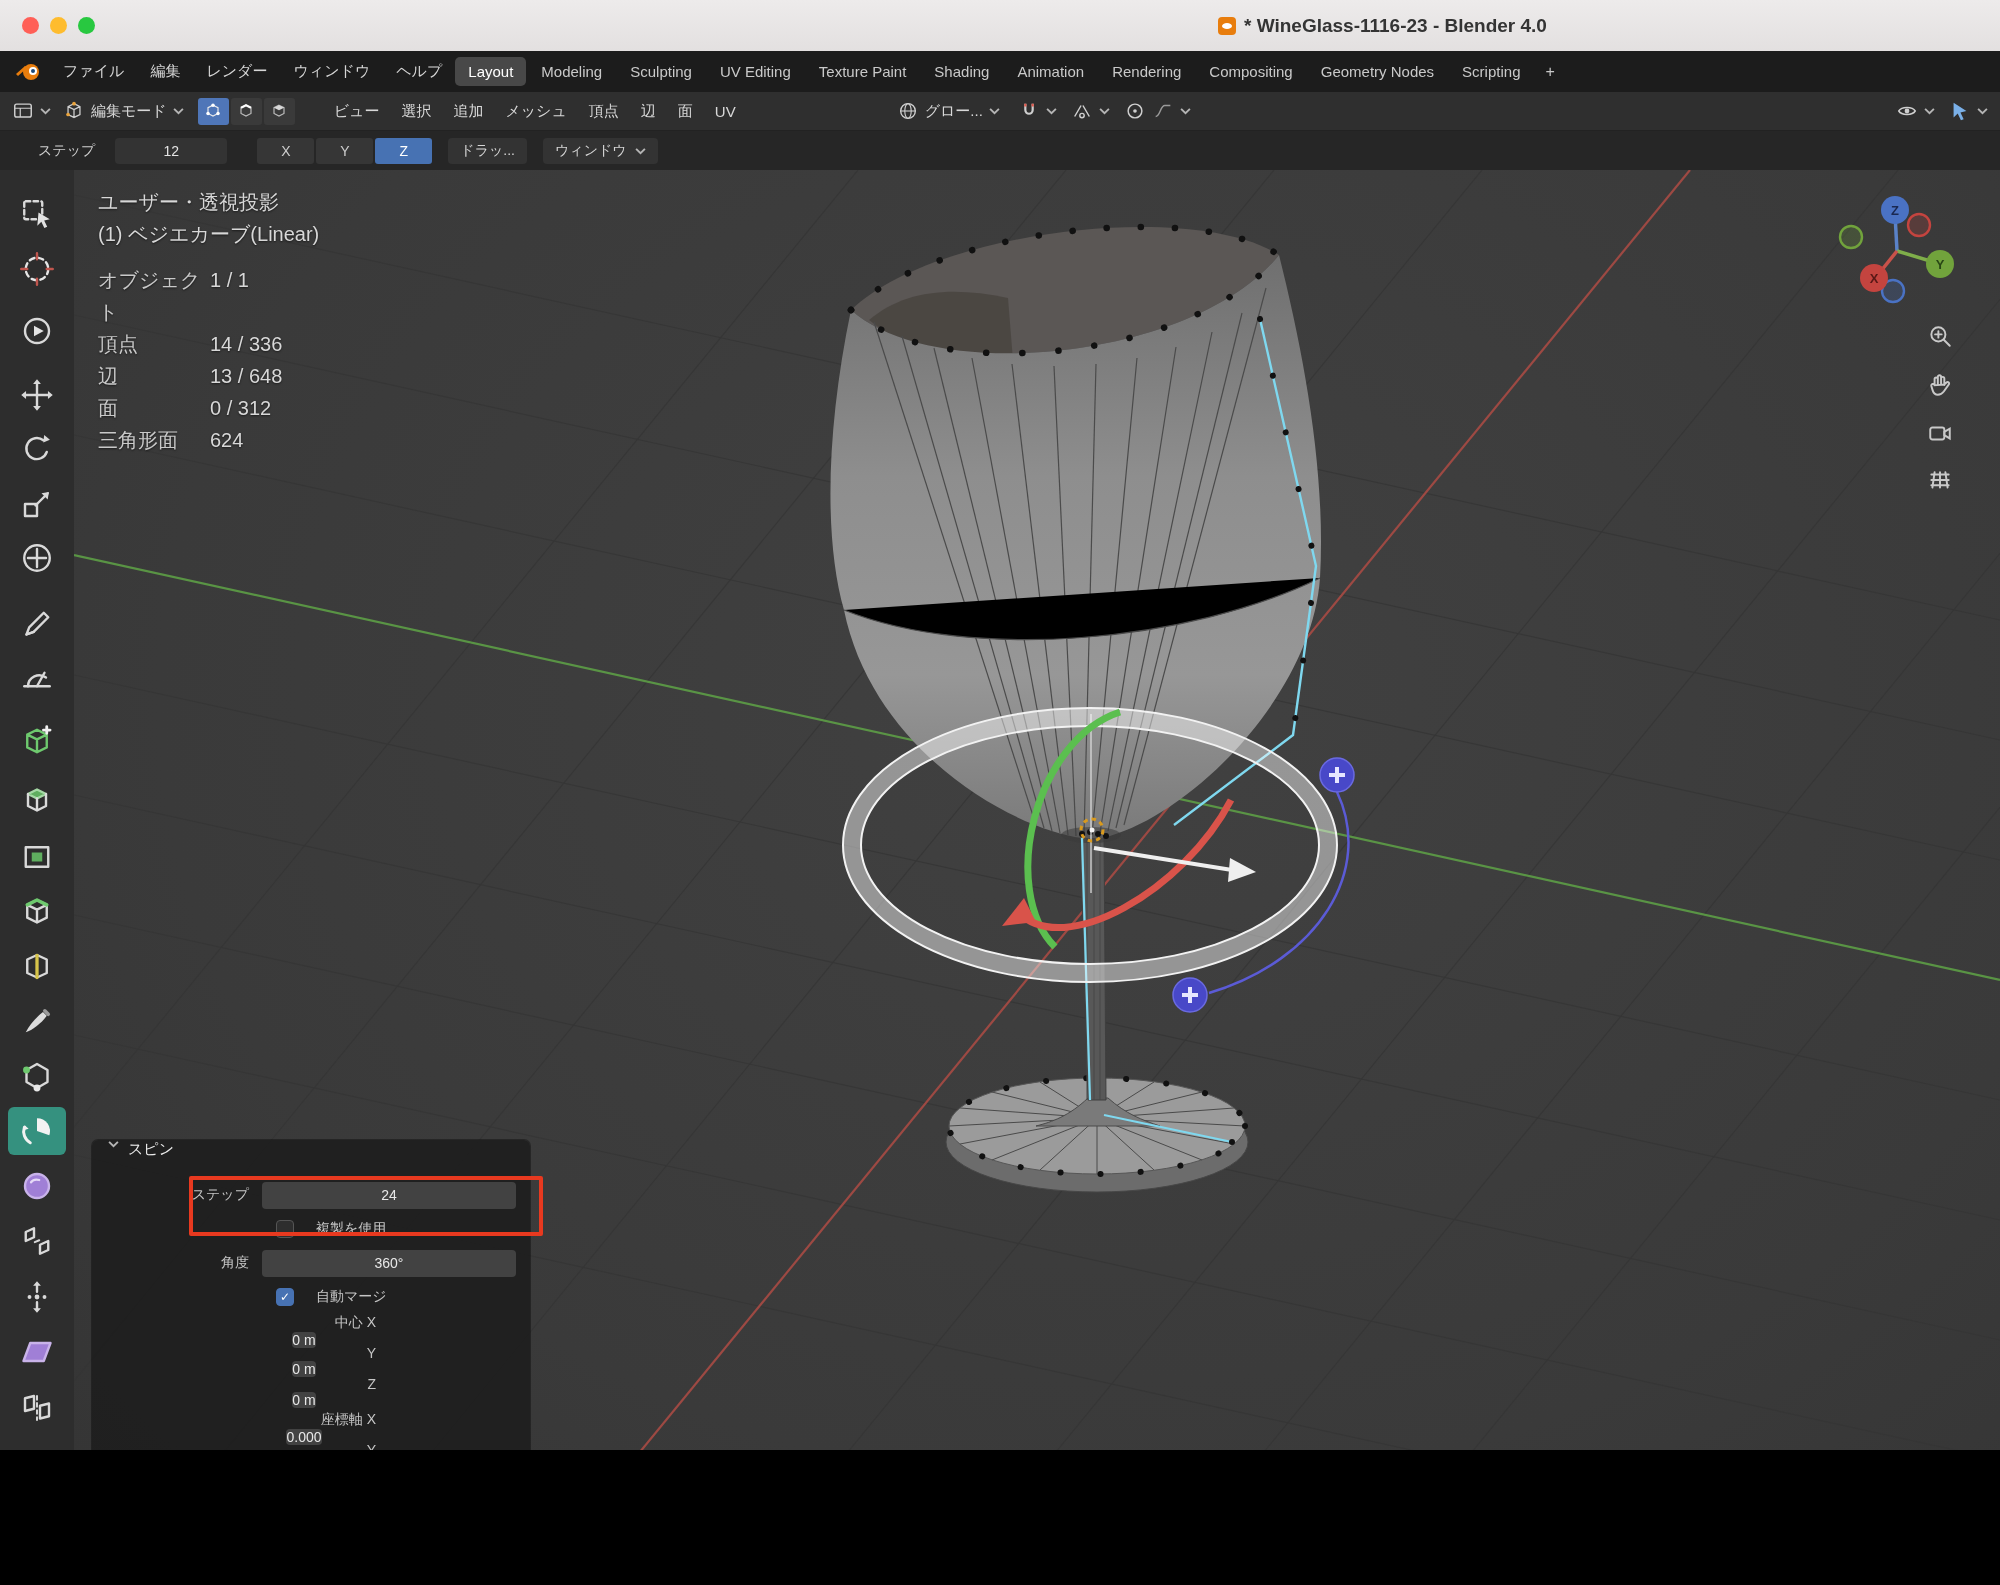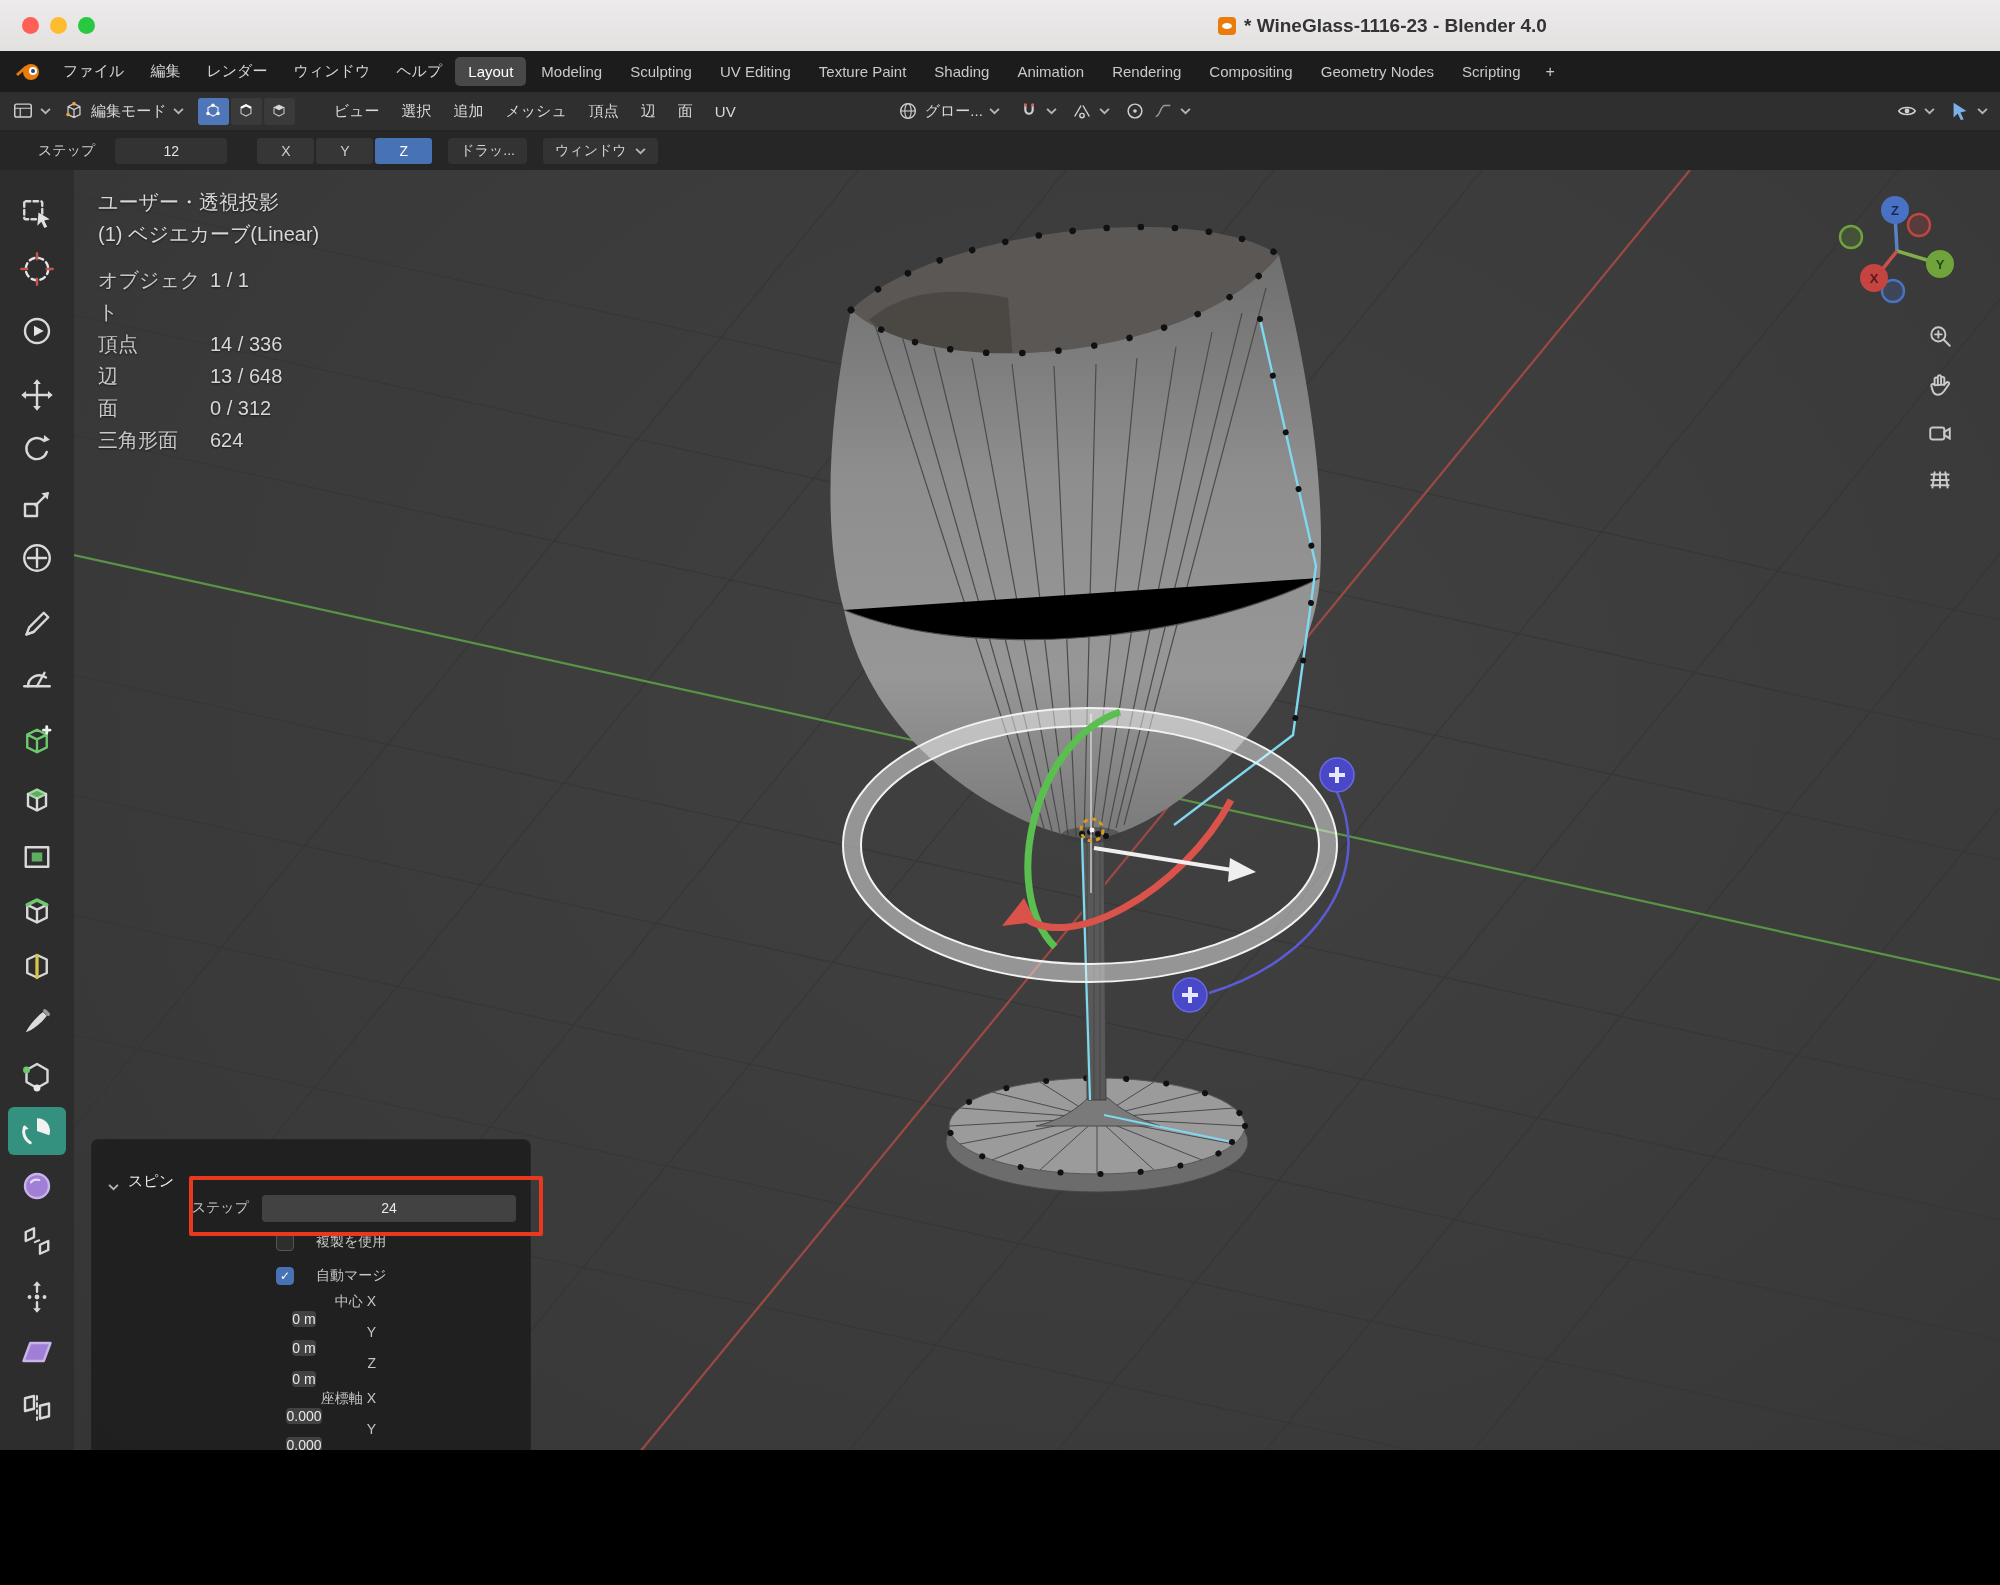--- a/index.html
+++ b/index.html
@@ -60,21 +60,21 @@
   .stat-row{display:flex;}
   .stat-label{width:112px;color:#c9c9c9;}
   .stat-value{color:#d8d8d8;}
 
   .nav-gizmo{position:absolute;left:1738px;top:-4px;width:170px;height:170px;}
   .side-btn{position:absolute;width:36px;height:36px;display:flex;align-items:center;justify-content:center;}
   .side-btn svg{width:26px;height:26px;stroke:#c9c9c9;fill:none;stroke-width:1.8;stroke-linecap:round;}
 
   
   .op-panel{position:absolute;left:18px;top:970px;width:438px;height:423px;background:rgba(30,30,30,.93);border-radius:6px;box-shadow:0 0 0 1px rgba(0,0,0,.35);box-sizing:border-box;padding-bottom:6px;}
-  .op-header{height:38px;display:flex;align-items:flex-end;gap:9px;padding:0 16px;color:#ededed;font-size:15px;margin-top:13px;}
+  .op-header{height:38px;display:flex;align-items:flex-start;gap:9px;padding:0 16px;color:#ededed;font-size:15px;}
   .op-row{display:flex;align-items:center;height:34px;padding-right:14px;}
   .op-label{width:170px;text-align:right;padding-right:13px;color:#c6c6c6;font-size:14px;flex:none;box-sizing:border-box;}
   .op-field{flex:1;height:27px;background:#424242;border-radius:4px;display:flex;align-items:center;justify-content:center;color:#e8e8e8;font-size:14px;}
   .op-row.vec{height:31px;flex-direction:column;}
   .checkrow{display:flex;align-items:center;height:34px;padding-left:184px;gap:22px;color:#c6c6c6;font-size:14px;}
   .cb{width:18px;height:18px;border-radius:4px;background:#2e2e2e;border:1px solid #555;box-sizing:border-box;flex:none;display:flex;align-items:center;justify-content:center;font-size:12px;color:transparent;}
   .cb.checked{background:#4772b3;border-color:#4772b3;color:#fff;}
 
   .annotation{position:absolute;left:115px;top:1006px;width:346px;height:52px;border:4px solid #e8391f;border-radius:2px;pointer-events:none;}
 
@@ -601,20 +601,24 @@
         <span>スピン</span>
       </div>
       <div class="op-row">
         <span class="op-label">ステップ</span>
         <div class="op-field">24</div>
       </div>
       <div class="checkrow">
         <span class="cb"></span>
         <span>複製を使用</span>
       </div>
+      <div class="op-row">
+        <span class="op-label">角度</span>
+        <div class="op-field">360°</div>
+      </div>
       <div class="checkrow">
         <span class="cb checked">✓</span>
         <span>自動マージ</span>
       </div>
       <div class="op-row vec">
         <span class="op-label">中心 X</span>
         <div class="op-field">0 m</div>
       </div>
       <div class="op-row vec">
         <span class="op-label">Y</span>

